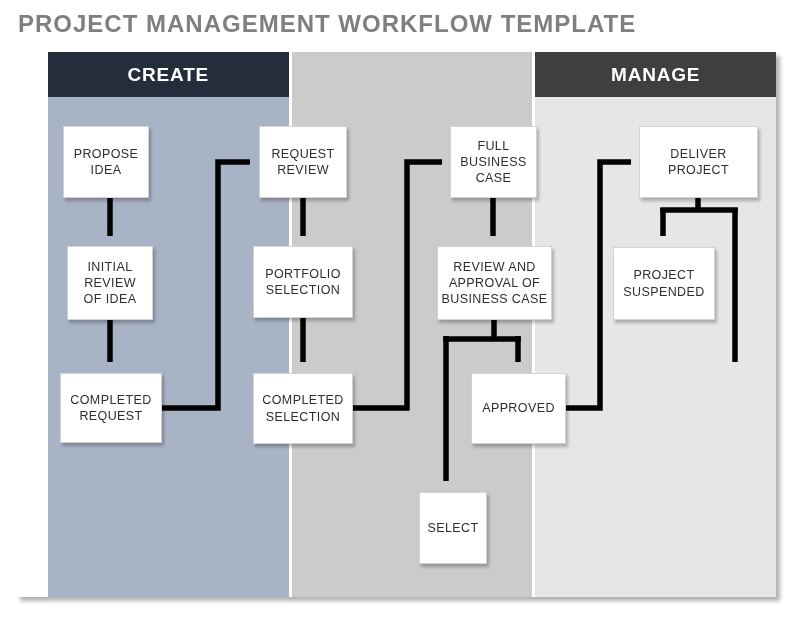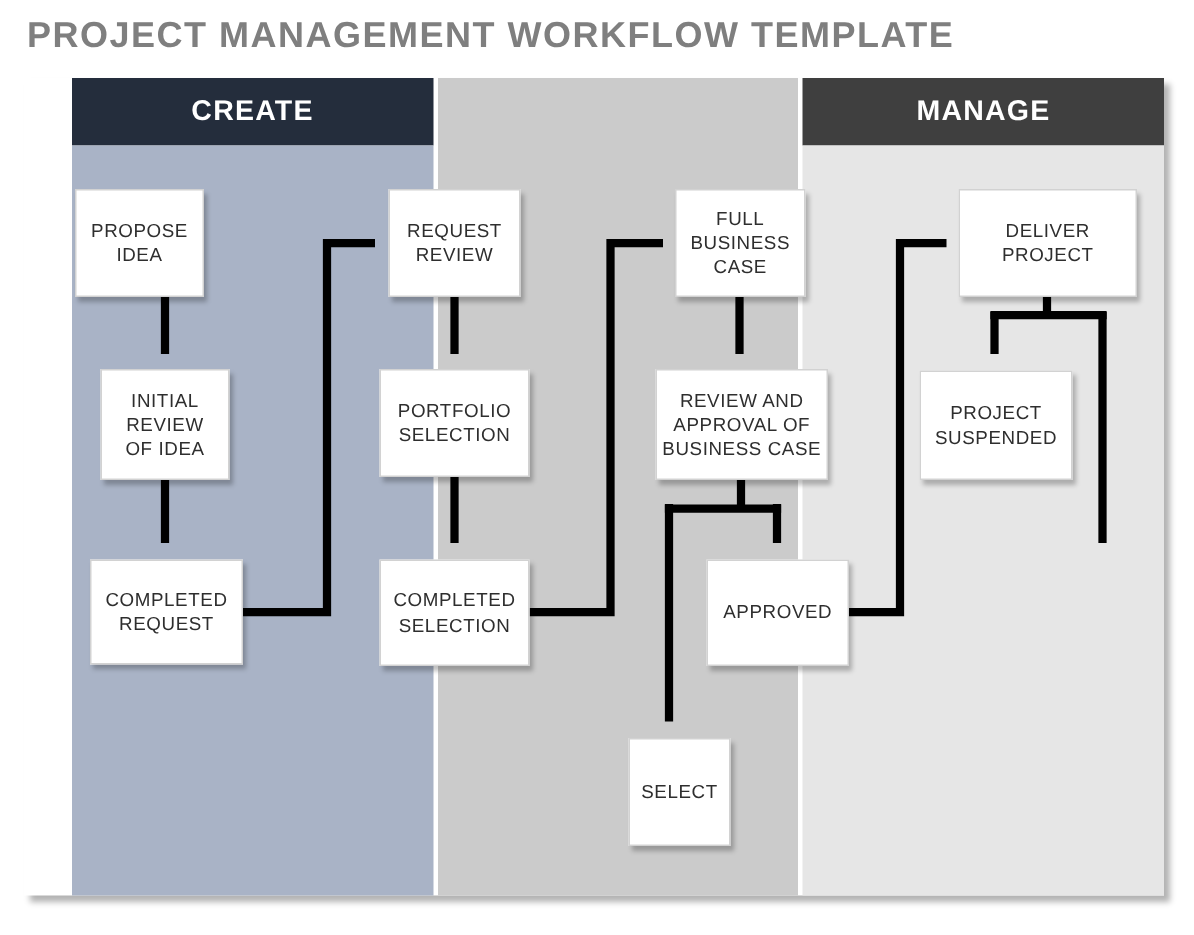--- a/index.html
+++ b/index.html
@@ -124,21 +124,21 @@
       <path d="M430,287 H502" stroke-linecap="square"></path>
       <path d="M502,284 V310" marker-end="url(#arrow)"></path>
       <path d="M430,284 V429" marker-end="url(#arrow)"></path>
 
       <path d="M682,146 V158"></path>
       <path d="M647,158 H719" stroke-linecap="square"></path>
       <path d="M647,156 V184" marker-end="url(#arrow)"></path>
       <path d="M719,156 V310" marker-end="url(#arrow)"></path>
     </svg>
 
-    <div class="node" style="left:34px;  top:74px;  width:86px;  height:72px;">PROPOSE
+    <div class="node" style="left:47px;  top:74px;  width:86px;  height:72px;">PROPOSE
 IDEA</div>
     <div class="node" style="left:51px;  top:194px; width:86px;  height:74px;">INITIAL
 REVIEW
 OF IDEA</div>
     <div class="node" style="left:44px;  top:321px; width:102px; height:70px;">COMPLETED
 REQUEST</div>
 
     <div class="node" style="left:243px; top:74px;  width:88px;  height:72px;">REQUEST
 REVIEW</div>
     <div class="node" style="left:237px; top:194px; width:100px; height:72px;">PORTFOLIO

